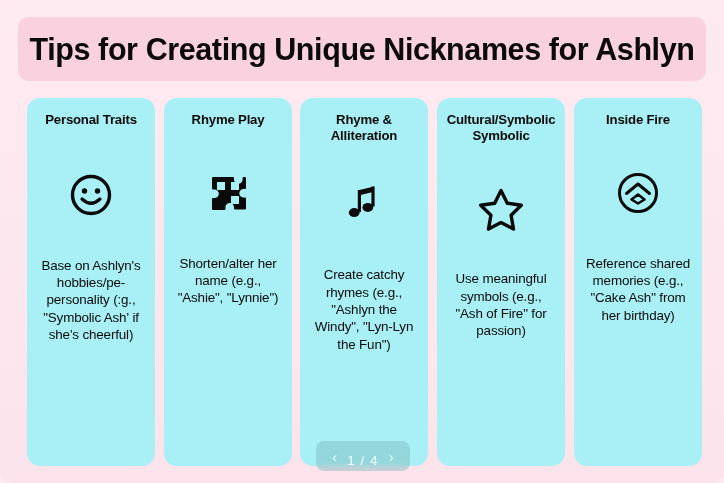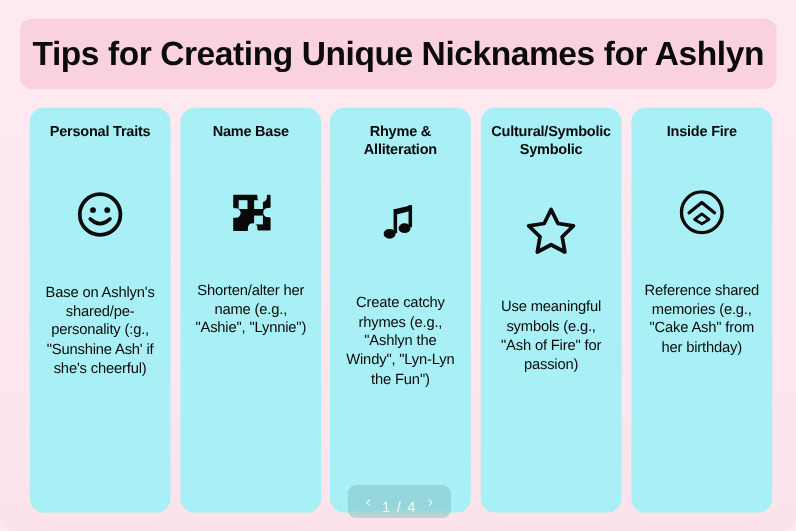--- a/index.html
+++ b/index.html
@@ -146,25 +146,25 @@
     <div class="card c1">
       <div class="card-title">Personal Traits</div>
       <div class="card-icon">
         <svg width="46" height="46" viewBox="0 0 46 46">
           <circle cx="23" cy="23" r="18.5" fill="none" stroke="#0a0a0a" stroke-width="3.4"></circle>
           <circle cx="16.5" cy="19" r="2.7" fill="#0a0a0a"></circle>
           <circle cx="29.5" cy="19" r="2.7" fill="#0a0a0a"></circle>
           <path d="M14 27 Q23 35.5 32 27" fill="none" stroke="#0a0a0a" stroke-width="3.2" stroke-linecap="round"></path>
         </svg>
       </div>
-      <div class="card-desc">Base on Ashlyn's shared/pe-personality (:g., "Sunshine Ash' if she's cheerful)</div>
+      <div class="card-desc">Base on Ashlyn's hobbies/pe-personality (:g., "Symbolic Ash' if she's cheerful)</div>
     </div>
 
     <div class="card c2">
-      <div class="card-title">Name Base</div>
+      <div class="card-title">Rhyme Play</div>
       <div class="card-icon">
         <svg width="46" height="46" viewBox="0 0 46 46">
           <path d="M18 7 h10 a1 1 0 0 1 1 1 v1.5 a4.3 4.3 0 0 0 8.6 0 V8 a1 1 0 0 1 1 -1 h1.4
                    a1 1 0 0 1 1 1 v10 a1 1 0 0 1 -1 1 h-1.4 a4.3 4.3 0 0 0 0 8.6 h1.4 a1 1 0 0 1 1 1 v10
                    a1 1 0 0 1 -1 1 h-10 a1 1 0 0 1 -1 -1 v-1.4 a4.3 4.3 0 0 0 -8.6 0 V39 a1 1 0 0 1 -1 1
                    H8 a1 1 0 0 1 -1 -1 V29 a1 1 0 0 1 1 -1 h1.5 a4.3 4.3 0 0 0 0 -8.6 H8 a1 1 0 0 1 -1 -1 V8
                    a1 1 0 0 1 1 -1 h10 z" fill="#0a0a0a"></path>
           <rect x="12" y="12" width="8" height="8" fill="#a8f0f5"></rect>
           <rect x="26" y="12" width="8" height="8" fill="#a8f0f5"></rect>
           <rect x="26" y="26" width="8" height="8" fill="#a8f0f5"></rect>

